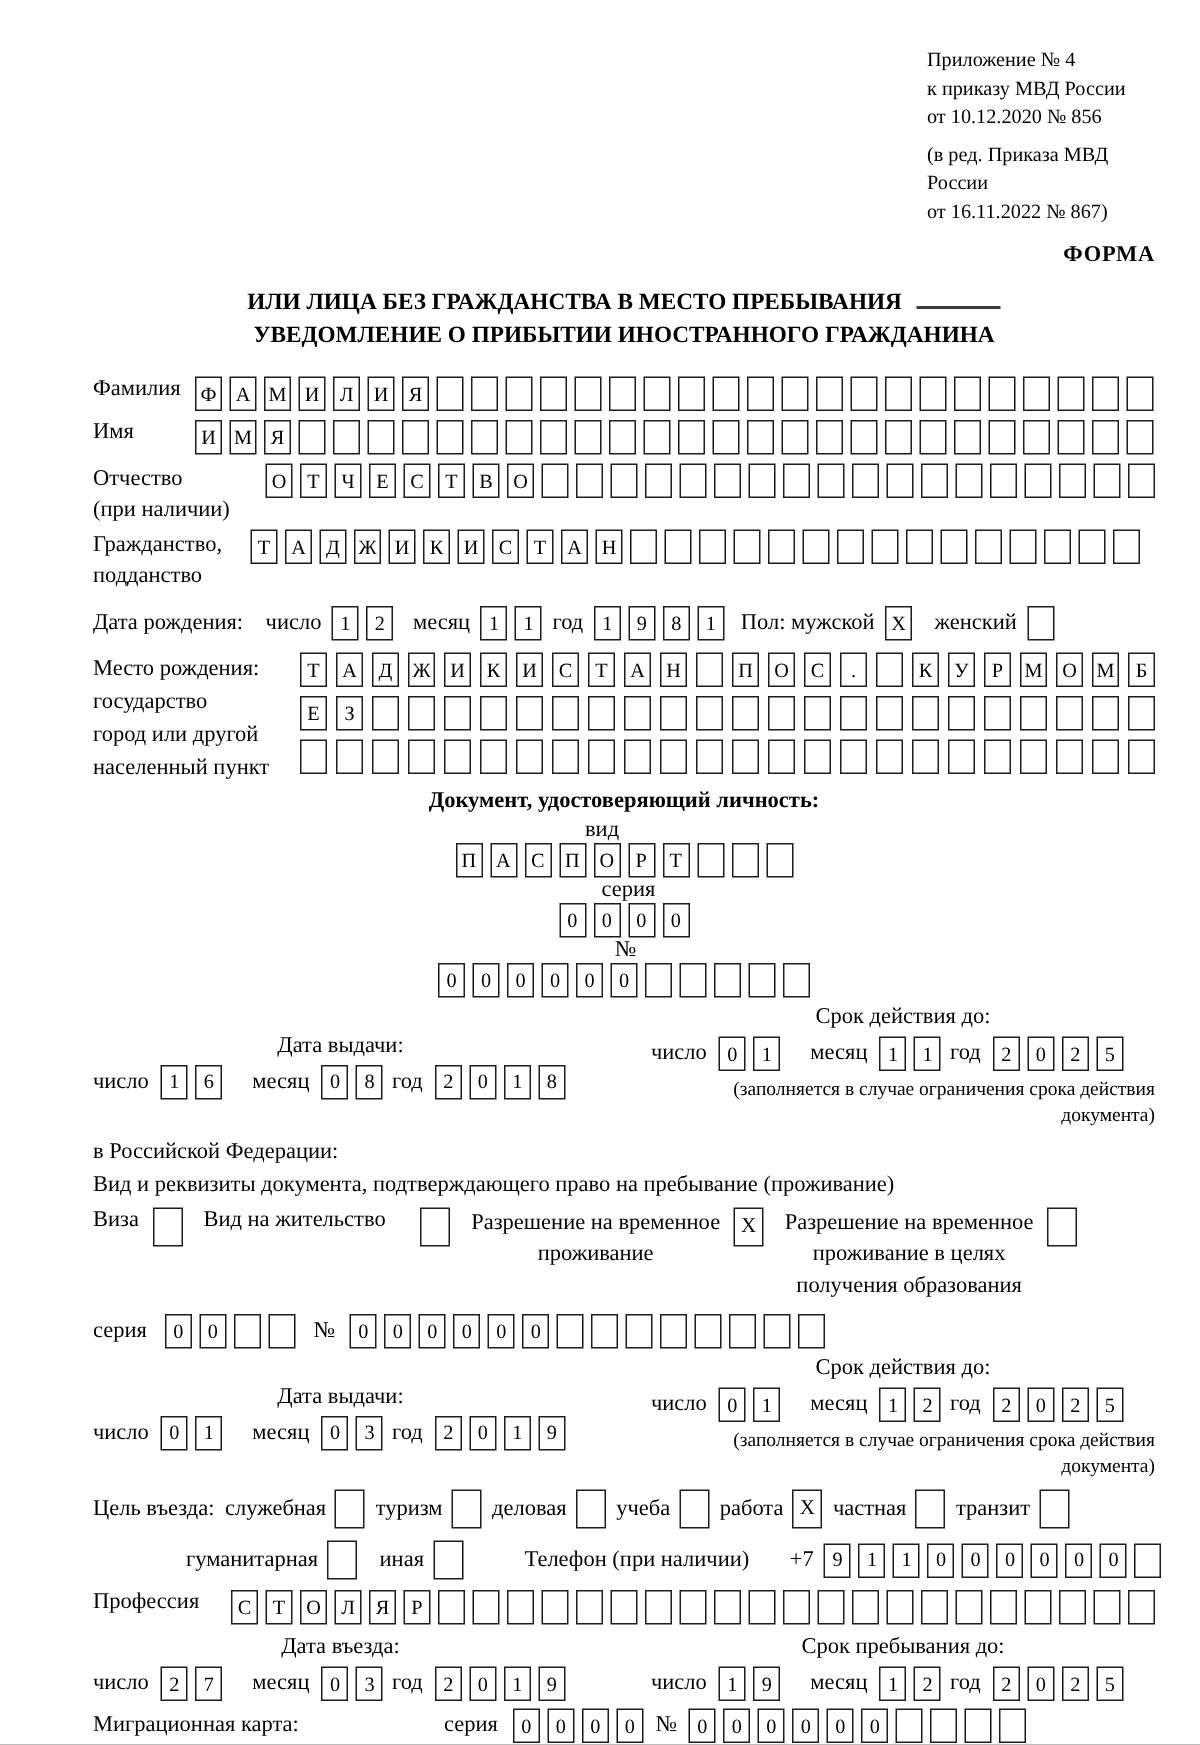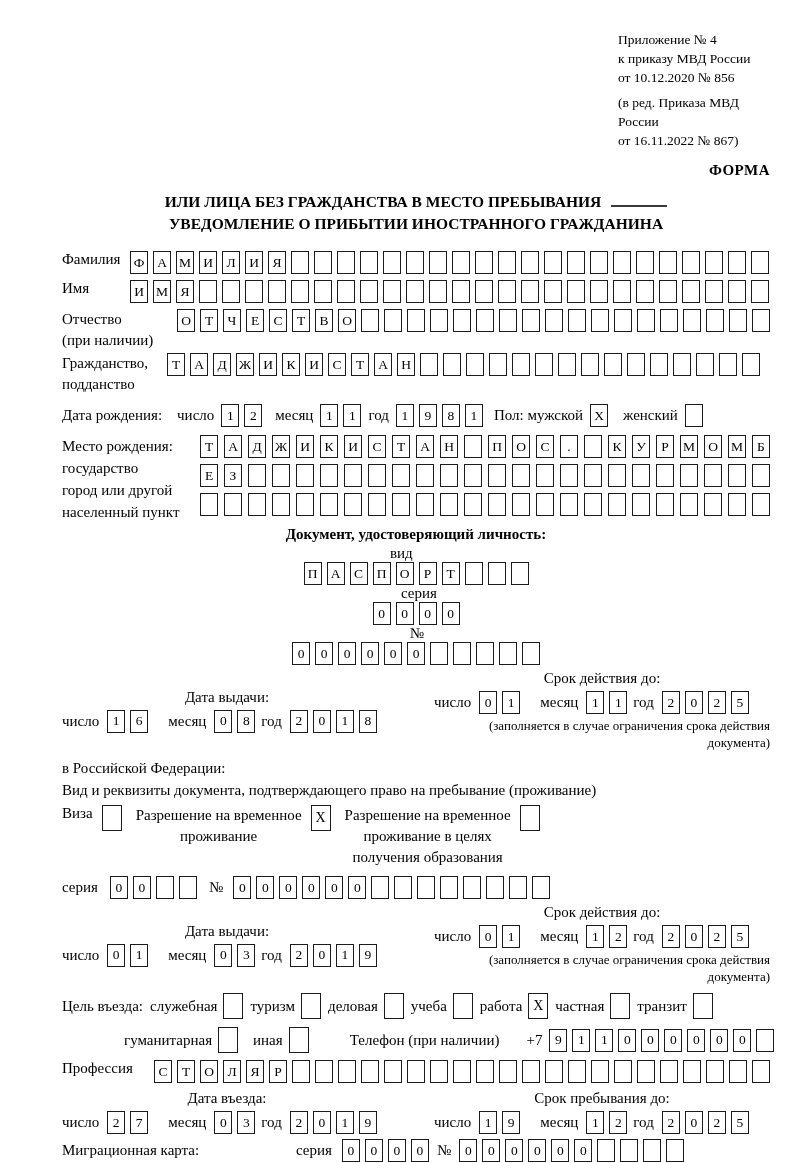--- a/index.html
+++ b/index.html
@@ -423,20 +423,26 @@
     </div>
 
     <div class="opts">
       <div class="opt">
         <span class="lbl">Виза</span>
         <span class="cells cb">
             <span class="cell"></span>
           </span>
       </div>
       <div class="opt">
+        <span class="lbl">Вид на жительство</span>
+        <span class="cells cb" style="margin-left:14px;">
+            <span class="cell"></span>
+          </span>
+      </div>
+      <div class="opt">
         <span class="opt-lines">
           <div>Разрешение на временное</div>
           <div>проживание</div>
         </span>
         <span class="cells cb">
             <span class="cell">X</span>
           </span>
       </div>
       <div class="opt">
         <span class="opt-lines">

